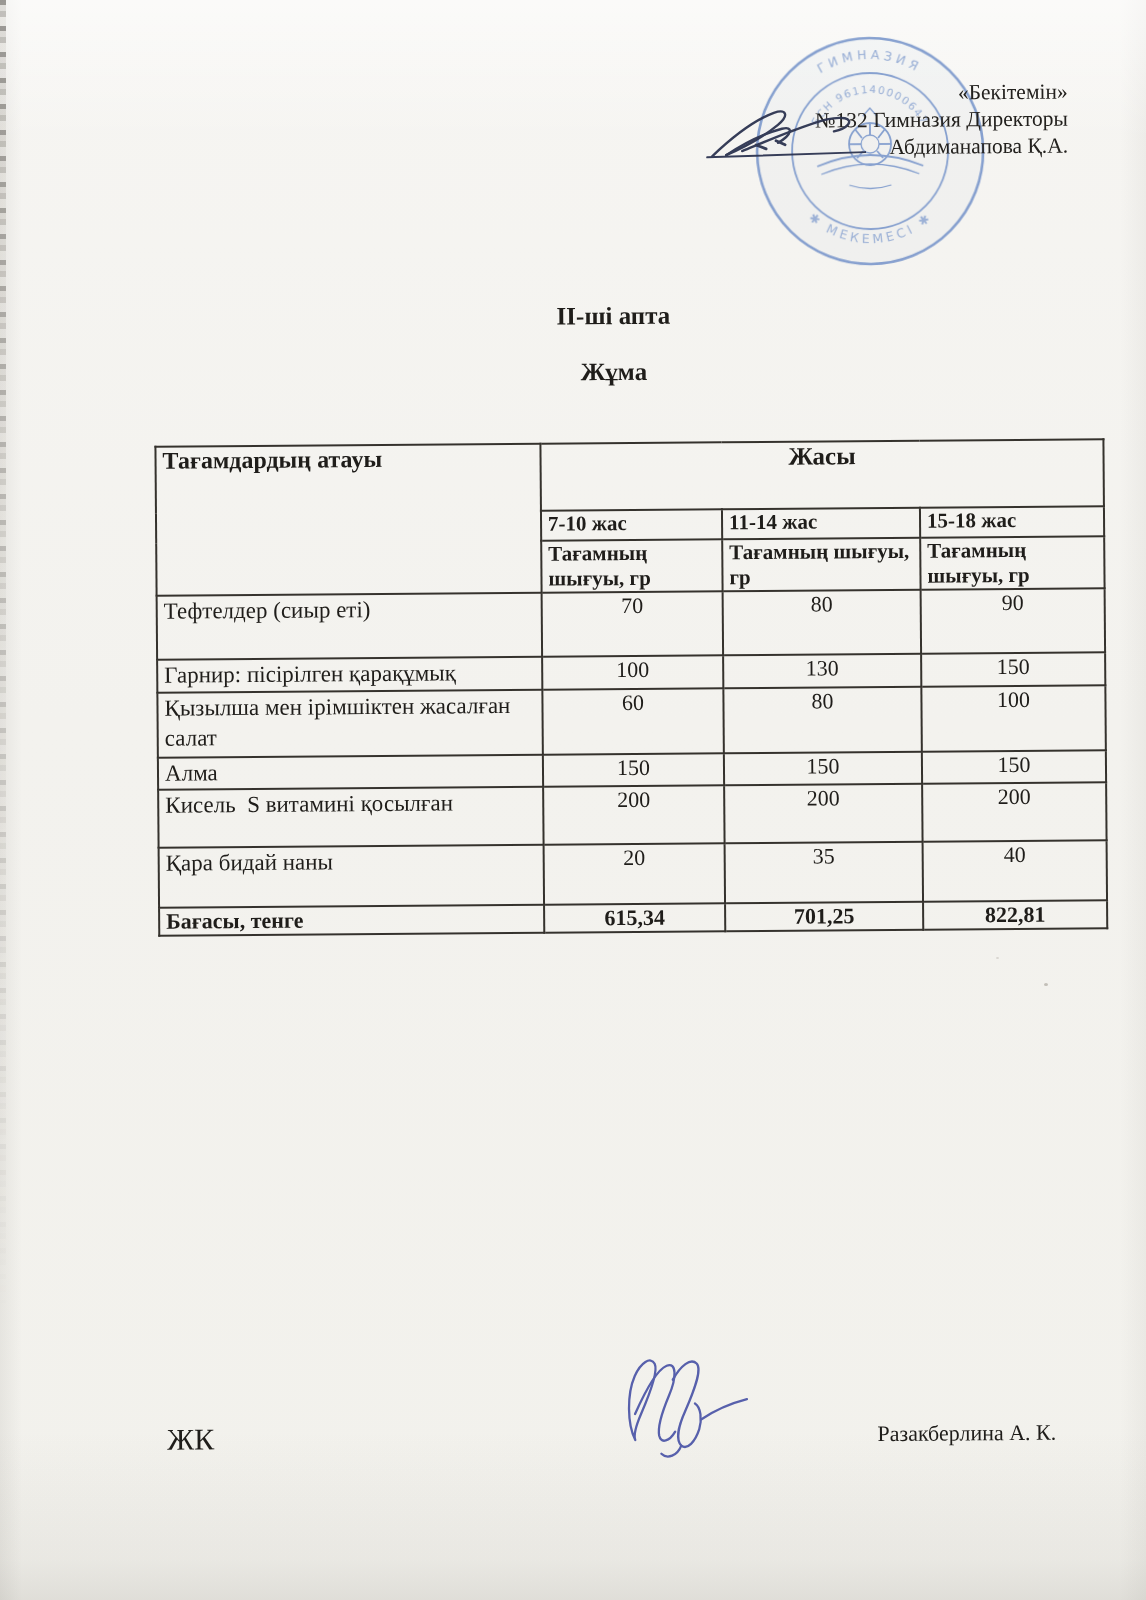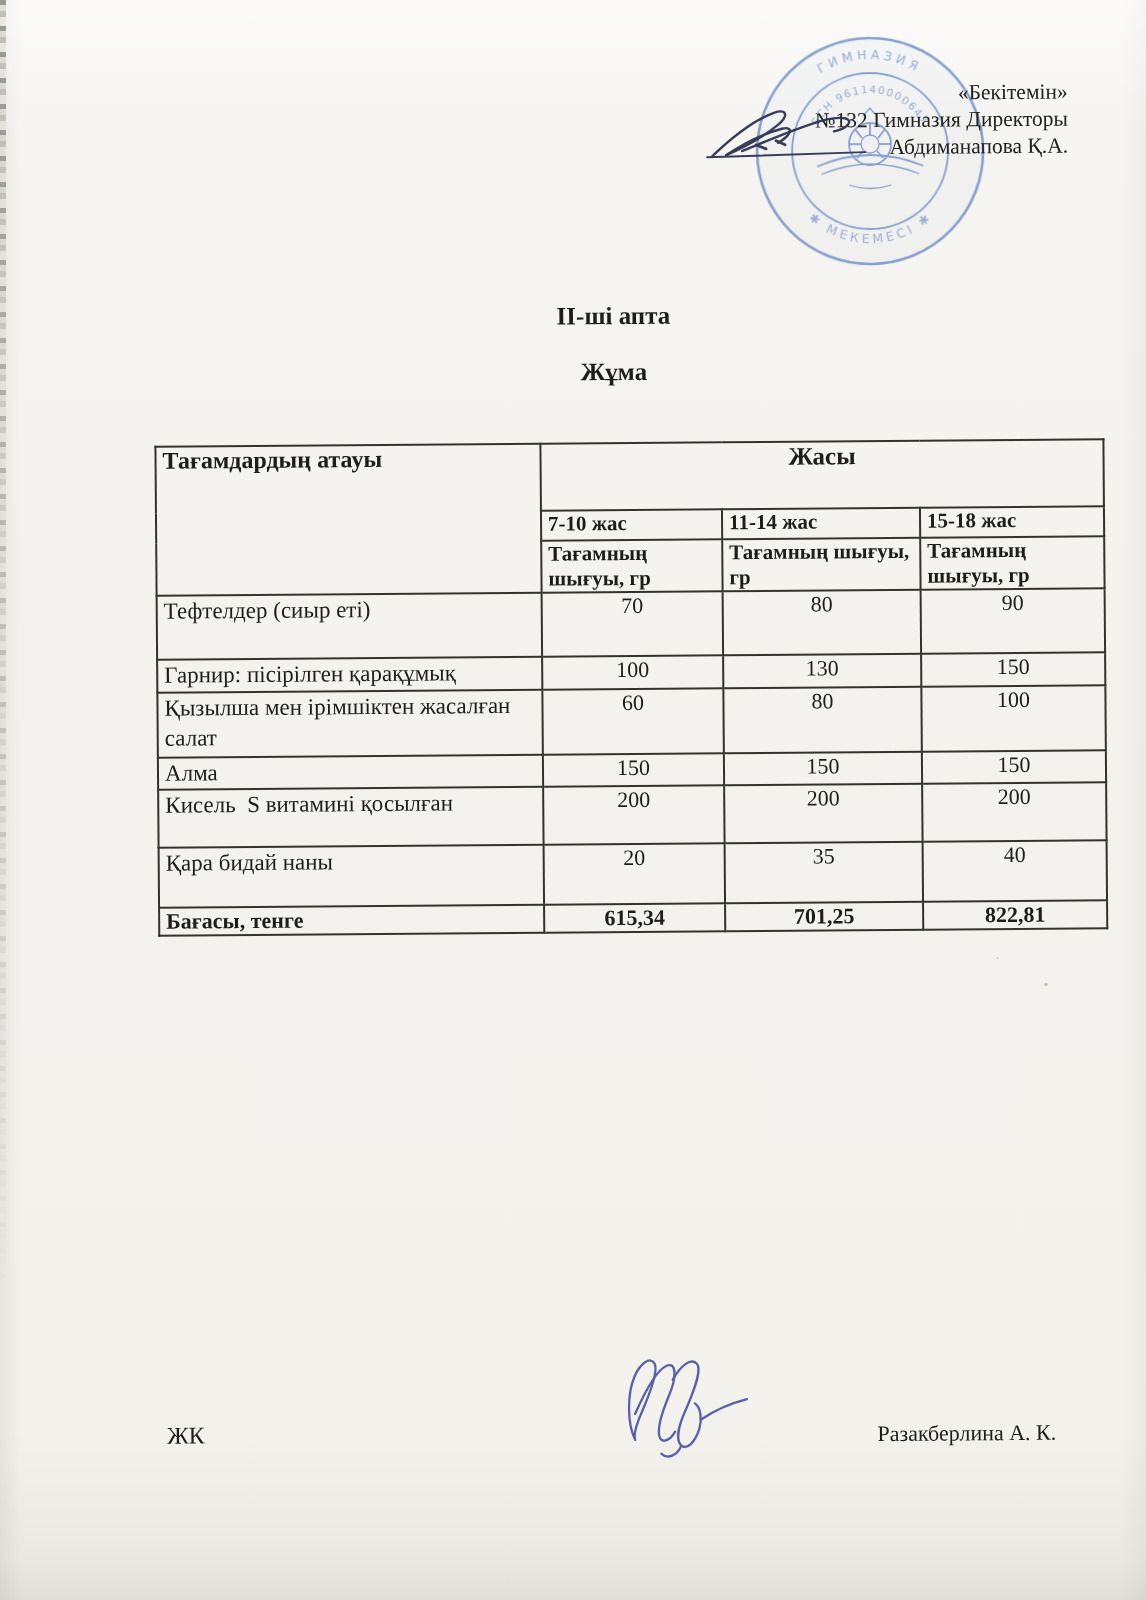--- a/index.html
+++ b/index.html
@@ -42,21 +42,21 @@
   td.c-name-hdr{font-size:24px;font-weight:bold;vertical-align:middle;padding-left:9px;}
   td.c-age-span{font-size:25px;font-weight:bold;text-align:center;vertical-align:middle;}
   td.c-age{font-size:21px;font-weight:bold;vertical-align:middle;padding-left:9px;}
   td.c-sub{font-size:21px;font-weight:bold;line-height:25px;padding:3px 4px 0 9px;}
   td.c-name{font-size:23px;line-height:30px;padding:2px 4px 0 9px;white-space:pre-wrap;}
   td.c-val{font-size:22px;text-align:center;padding-top:3px;}
   tr.footer td{font-weight:bold;vertical-align:middle;padding-top:0;}
   tr.footer td.c-name{font-size:22px;line-height:24px;vertical-align:middle;}
 
   
-  .signoff-left{position:absolute;left:163px;top:1423px;font-size:24px;z-index:2;text-align:center;}
+  .signoff-left{position:absolute;left:163px;top:1423px;font-size:30px;z-index:2;text-align:center;}
   .signoff-right{position:absolute;right:94px;top:1427px;font-size:22px;z-index:2;}
   .sig-bottom{position:absolute;left:585px;top:1348px;z-index:2;}
 </style>
 </head>
 <body>
 
 <div class="page">
 
   <div class="scan-edge"></div>
   <div class="speck" style="left:1044px;top:983px;width:4px;height:3px;"></div>

